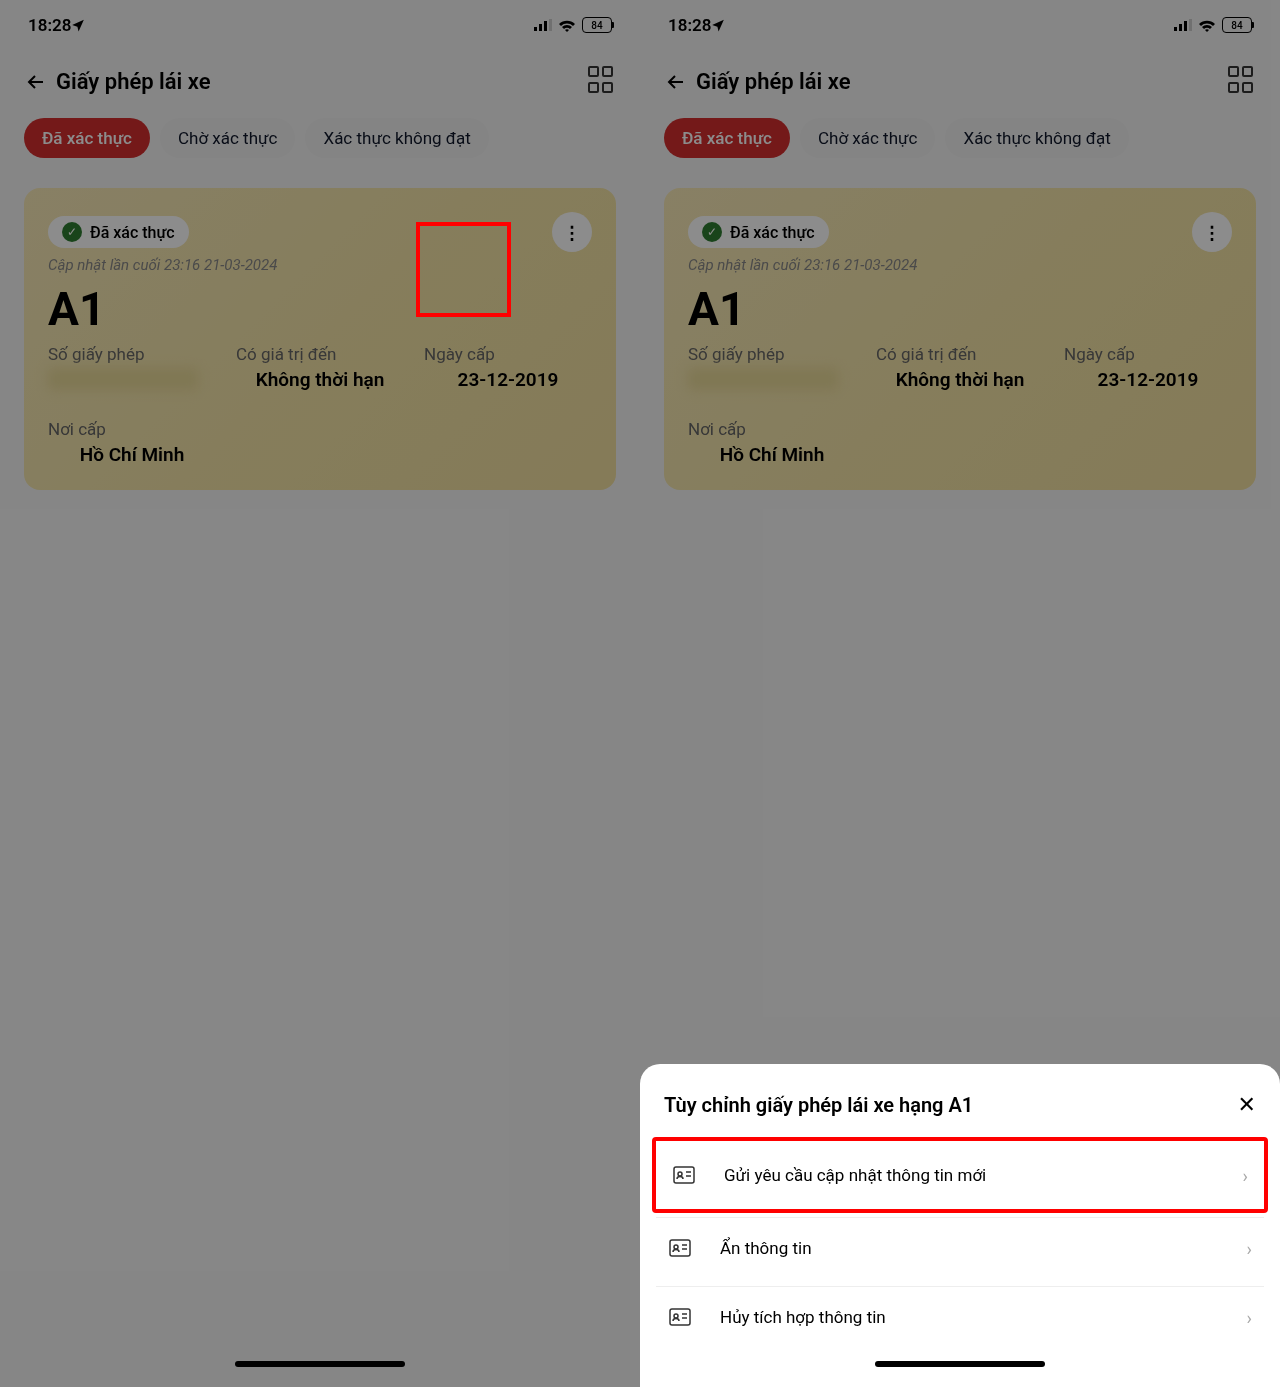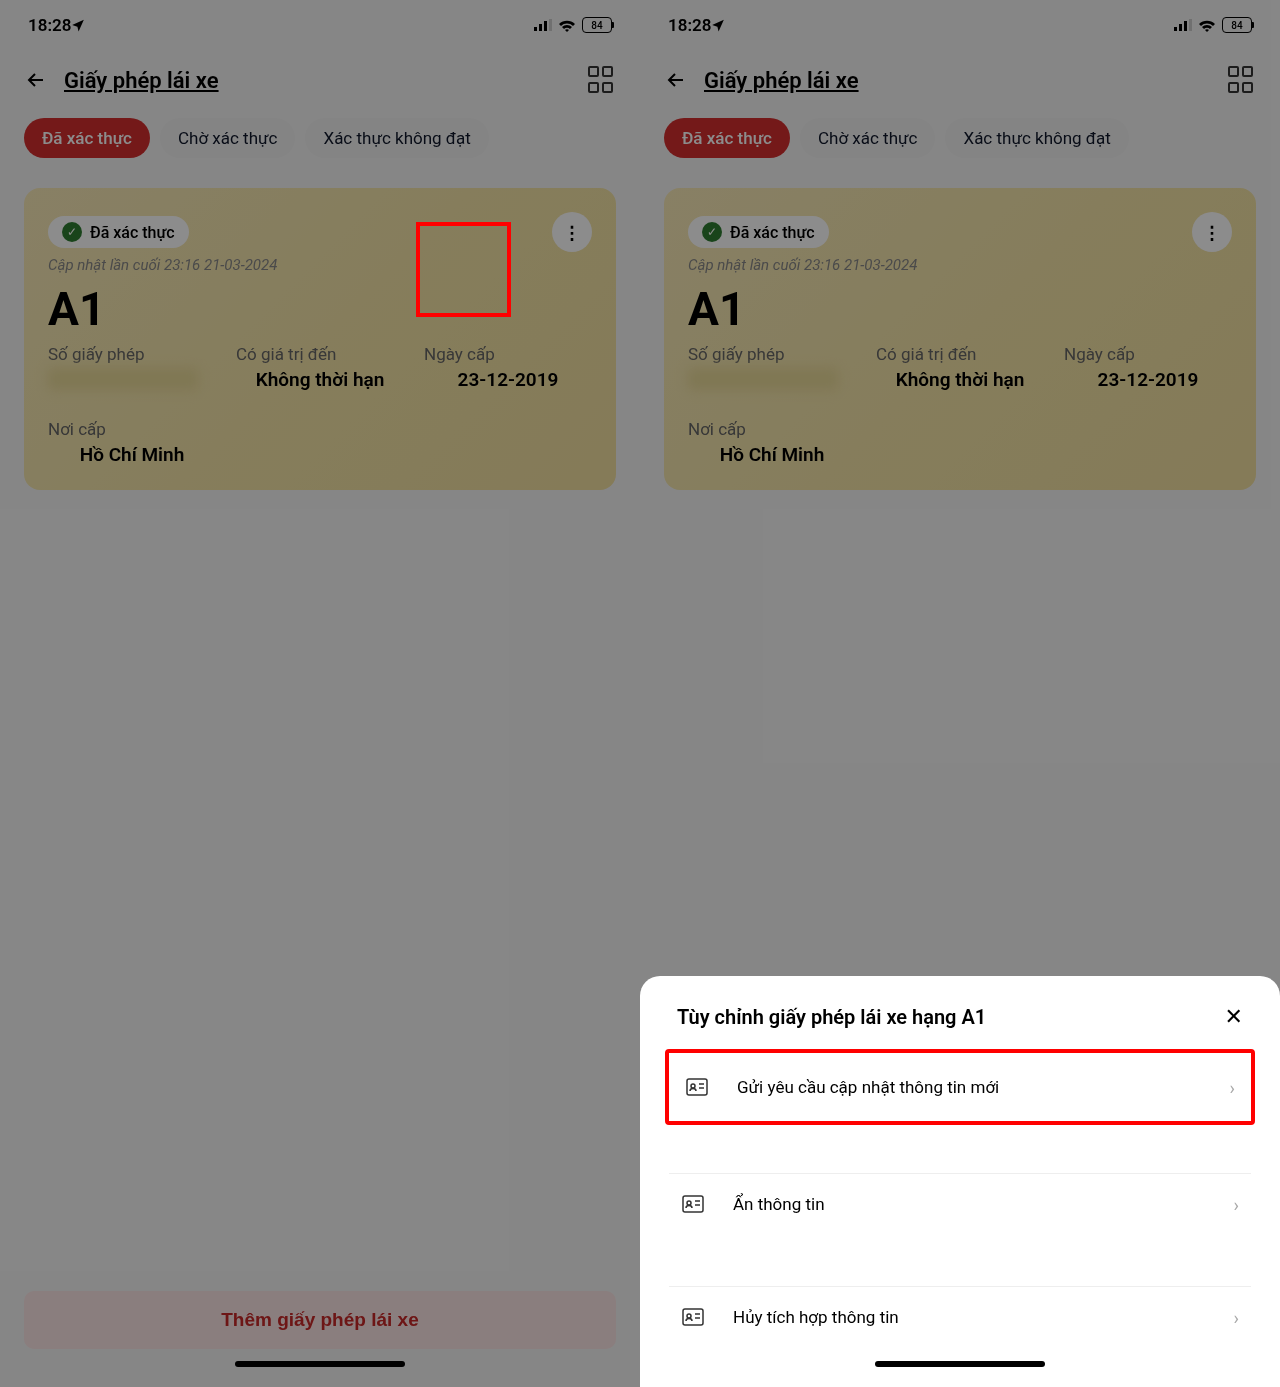--- a/index.html
+++ b/index.html
@@ -53,24 +53,23 @@
       position: absolute;
       right: -3px;
       top: 4px;
       width: 2px;
       height: 6px;
       background: #000;
       border-radius: 0 1px 1px 0;
     }
     .header {
       display: flex;
-      align-items: center;
+      align-items: flex-end;
       padding: 16px 24px;
-      gap: 16px;
-      text-decoration: underline;
+      gap: 8px;
     }
     .back-arrow {
       font-size: 24px;
       cursor: pointer;
     }
     .page-title {
       font-size: 22px;
       font-weight: 600;
       flex: 1;
     }
@@ -226,21 +225,21 @@
       border-radius: 999px;
       margin: 10px auto 0;
     }
     .sheet {
       position: absolute;
       bottom: 0;
       left: 0;
       right: 0;
       background: #fff;
       border-radius: 20px 20px 0 0;
-      padding: 28px 13px 20px;
+      padding: 28px 0 20px;
       z-index: 30;
     }
     .sheet-header {
       display: flex;
       align-items: center;
       justify-content: space-between;
       padding: 0 24px 20px;
     }
     .sheet-title {
       font-size: 20px;
@@ -260,21 +259,20 @@
     }
     .sheet-item {
       display: flex;
       align-items: center;
       gap: 28px;
       padding: 18px 12px;
       cursor: pointer;
     }
     .sheet-item-wrap + .sheet-item-wrap .sheet-item {
       border-top: 1px solid #eee;
-      margin-top: 44px;
     }
     .sheet-item-icon {
       width: 24px;
       height: 24px;
       display: flex;
       align-items: center;
       justify-content: center;
     }
     .sheet-item-label {
       flex: 1;
@@ -365,21 +363,20 @@
         <div class="field-value">23-12-2019</div>
       </div>
       <div>
         <div class="field-label">Nơi cấp</div>
         <div class="field-value">Hồ Chí Minh</div>
       </div>
     </div>
   </div>
 
   <div class="phone-bottom">
-    <button class="btn btn-secondary">Thêm giấy phép lái xe</button>
     <div class="home-indicator"></div>
   </div>
 </div>
 
 <div class="phone">
   <div class="scrim"></div>
 
   <div class="status-bar">
     <div class="status-left">
       <span>18:28</span>

